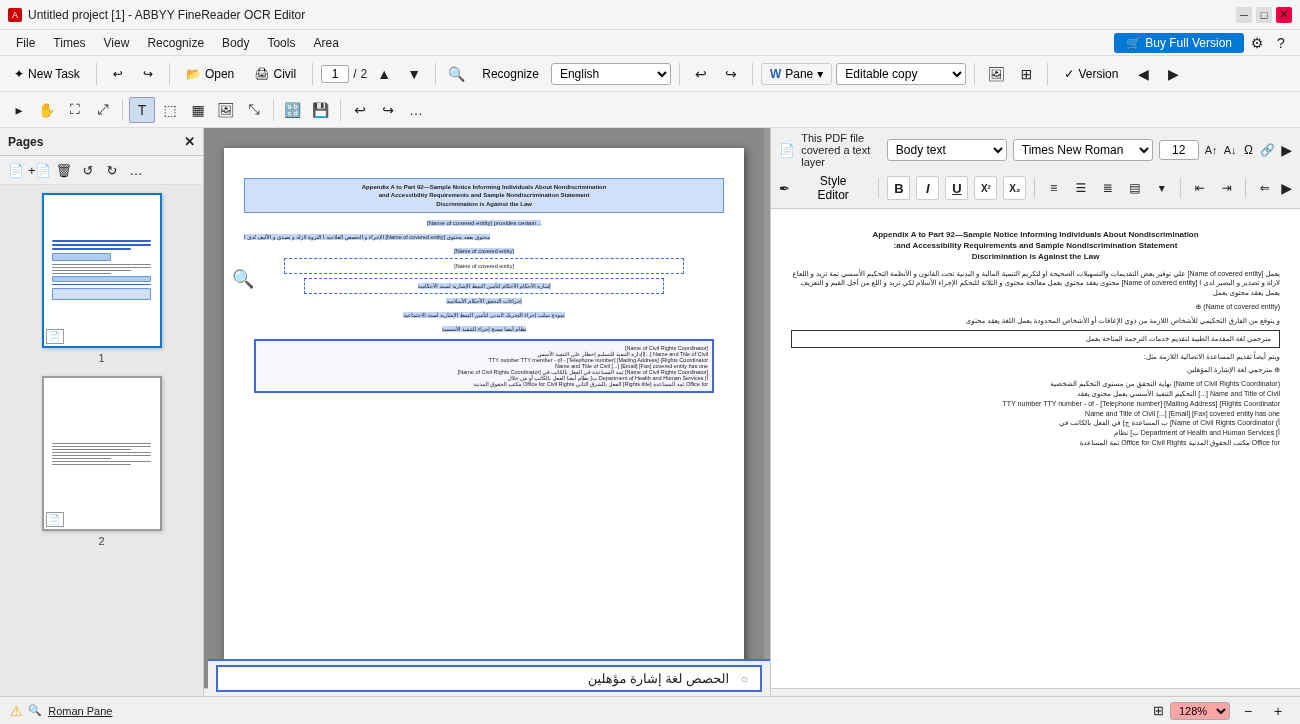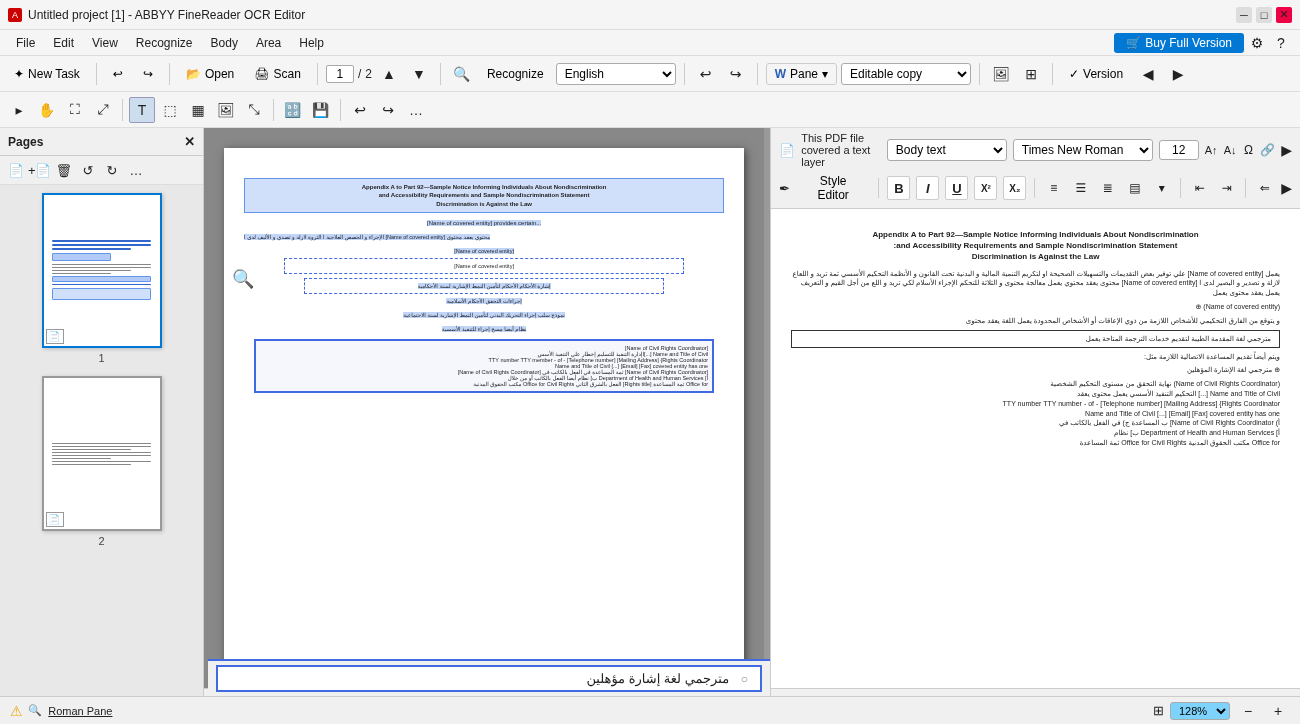--- a/index.html
+++ b/index.html
@@ -278,21 +278,21 @@
       height: 28px;
       background: #f0f0f0;
       border-top: 1px solid #ccc;
       display: flex; align-items: center; justify-content: space-between;
       padding: 0 10px;
       font-size: 11px;
       z-index: 10;
     }
     .statusbar-left { display: flex; align-items: center; gap: 6px; }
     .statusbar-right { display: flex; align-items: center; gap: 6px; }
-    .zoom-status-select { border: 1px solid #aaa; border-radius: 3px; padding: 1px 4px; font-size: 11px; background: #7dd3fc; width: 60px; }
+    .zoom-status-select { border: 1px solid #aaa; border-radius: 3px; padding: 1px 4px; font-size: 11px; background: #fca5a5; width: 60px; }
 
     
     ::-webkit-scrollbar { width: 8px; height: 8px; }
     ::-webkit-scrollbar-track { background: #e0e0e0; }
     ::-webkit-scrollbar-thumb { background: #aaa; border-radius: 4px; }
   </style>
 </head>
 <body>
 
 <div class="titlebar">
@@ -302,26 +302,26 @@
   </div>
   <div class="titlebar-controls">
     <span>─</span>
     <span>□</span>
     <span style="background:#e04;">✕</span>
   </div>
 </div>
 
 <div class="menubar">
   <span class="menubar-item">File</span>
-  <span class="menubar-item">Edit</span>
+  <span class="menubar-item">Times</span>
   <span class="menubar-item">View</span>
   <span class="menubar-item">Recognize</span>
   <span class="menubar-item">Body</span>
+  <span class="menubar-item">Tools</span>
   <span class="menubar-item">Area</span>
-  <span class="menubar-item">Help</span>
   <button class="buy-btn">
     <span>🛒</span>
     <span>Buy Full Version</span>
   </button>
   <span class="settings-icon">⚙</span>
   <span class="help-icon">?</span>
 </div>
 
 <div class="toolbar1">
   <button class="tb-btn">
@@ -335,21 +335,21 @@
   <button class="tb-btn">
     <span>↪</span>
   </button>
   <div class="sep"></div>
   <button class="tb-btn">
     <span>📂</span>
     <span>Open</span>
   </button>
   <button class="tb-btn">
     <span>🖨</span>
-    <span>Scan</span>
+    <span>Civil</span>
   </button>
   <div class="sep"></div>
   <input class="page-input" type="text" value="1" style="">
   <span>/</span>
   <span>2</span>
   <span class="tb-btn-icon">▲</span>
   <span class="tb-btn-icon">▼</span>
   <div class="sep"></div>
   <span class="tb-btn-icon">🔍</span>
   <button class="recognize-btn">
@@ -622,21 +622,21 @@
       </select>
       <span class="zoom-btn">−</span>
       <span class="zoom-btn">+</span>
     </div>
   </div>
 </div>
 
 <div style="position:fixed;bottom:28px;left:208px;right:530px;z-index:5;background:#f0f0f0;border-top:2px solid #4169E1;">
   <div style="margin:4px 8px;background:white;border:2px solid #4169E1;padding:4px 12px;text-align:right;direction:rtl;font-size:13px;font-family:Arial;">
     <span style="font-size:12px;margin-left:8px;color:#888;">○</span>
-    <span>مترجمي لغة إشارة مؤهلين</span>
+    <span>الحصص لغة إشارة مؤهلين</span>
   </div>
 </div>
 
 <div class="statusbar">
   <div class="statusbar-left">
     <span style="color:#f0a500;font-size:14px;">⚠</span>
     <span>🔍</span>
     <span style="cursor:pointer;text-decoration:underline;">Roman Pane</span>
   </div>
   <div class="statusbar-right">

